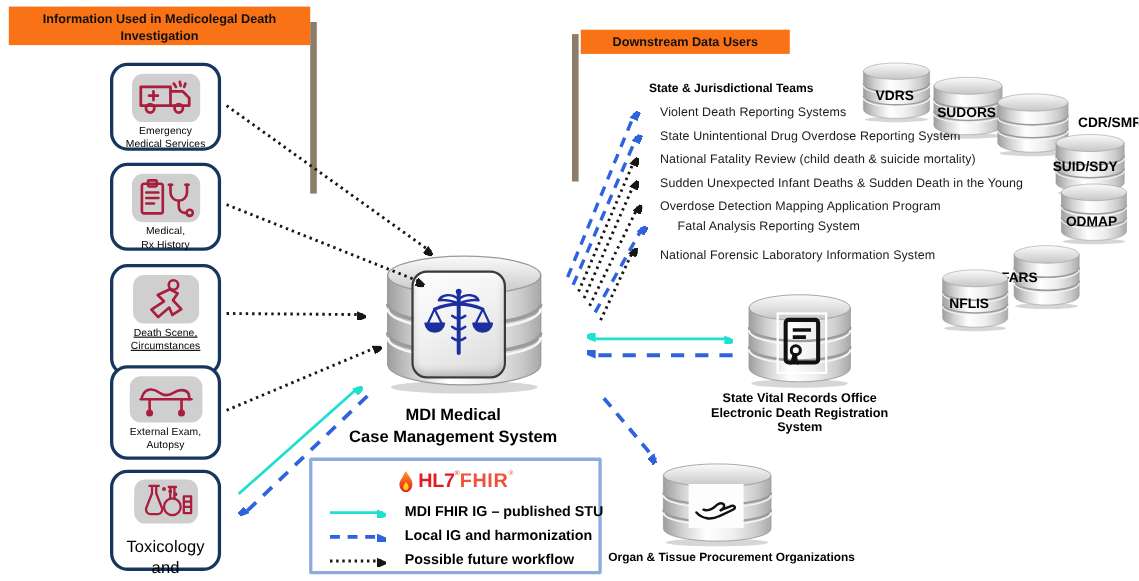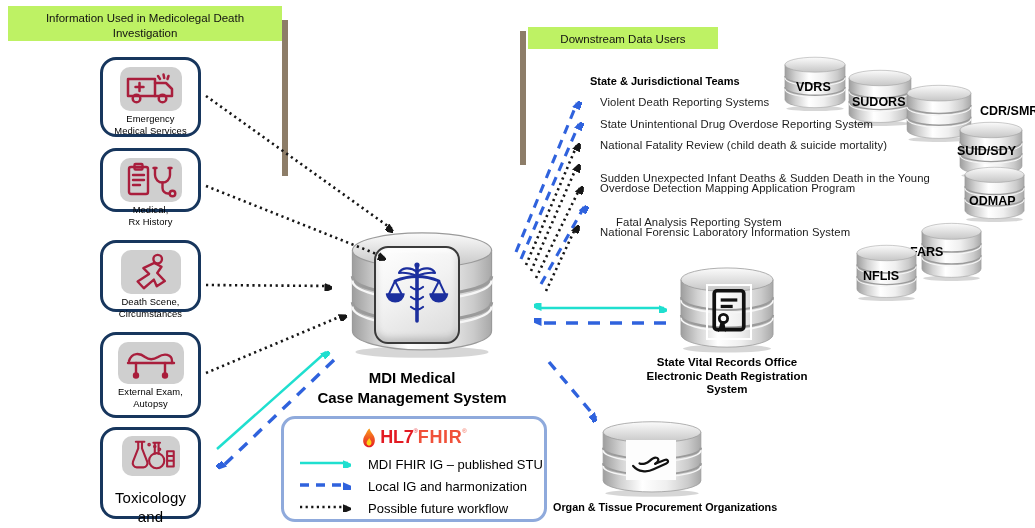--- a/index.html
+++ b/index.html
@@ -1,19 +1,19 @@
 <!DOCTYPE html>
 <html><head>
 <meta charset="utf-8">
 <style>
   html,body{margin:0;padding:0;background:#fff;}
   .canvas{position:relative;width:1035px;height:528px;background:#fff;overflow:hidden;
           font-family:"Liberation Sans",sans-serif;color:#000;}
   
-  .hdr{position:absolute;background:#bef264;color:#111;font-weight:normal;text-align:center;
+  .hdr{position:absolute;background:#f97316;color:#111;font-weight:bold;text-align:center;
        white-space:pre-line;line-height:1.3;}
   .hdr1{left:8px;top:6px;width:274px;height:30px;padding-top:5px;font-size:11.5px;}
   .hdr2{left:528px;top:27px;width:190px;height:17px;padding-top:5px;font-size:11.5px;}
   .vbar{position:absolute;width:6px;background:#8d7d68;}
   
   .src-box{position:absolute;left:100px;width:101px;background:#fff;border:3px solid #17365d;
            border-radius:16px;text-align:center;box-sizing:border-box;}
   .icon-tile{margin:7px auto 2px auto;background:#cfcfcf;border-radius:10px;
              display:flex;align-items:center;justify-content:center;}
   .src-label{font-size:9.4px;line-height:1.28;white-space:pre-line;letter-spacing:.1px;}
@@ -32,26 +32,26 @@
   .ds-item{position:absolute;left:600px;font-size:11.3px;color:#1c1c1c;white-space:nowrap;letter-spacing:.1px;}
   
   .vr-label{position:absolute;left:627px;top:356px;width:200px;text-align:center;
             font-weight:bold;font-size:11.5px;line-height:1.18;}
   .organ-label{position:absolute;left:553px;top:501px;width:220px;text-align:center;
                font-weight:bold;font-size:10.8px;white-space:nowrap;}
   .sq-icon{position:absolute;background:#fdfdfd;border:2px solid #fff;display:flex;
            align-items:center;justify-content:center;}
   
   .legend{position:absolute;left:281px;top:416px;width:266px;height:106px;box-sizing:border-box;
-          border:3px solid #8faadc;border-radius:14px;background:#fff;}
+          border:3px solid #8faadc;border-radius:2px;background:#fff;}
   .logo-row{display:flex;align-items:flex-start;justify-content:center;margin-top:7px;height:26px;}
   .hl7-txt{color:#e31b23;font-weight:bold;font-size:18px;letter-spacing:-.3px;line-height:22px;}
   .fhir-txt{color:#f0513a;font-weight:600;font-size:18px;letter-spacing:.6px;line-height:22px;}
   .reg{font-size:6px;color:#e31b23;vertical-align:top;line-height:10px;}
-  .legend-row{position:absolute;left:14px;display:flex;align-items:flex-start;}
+  .legend-row{position:absolute;left:14px;display:flex;align-items:flex-end;font-weight:bold;}
   .legend-row .sw{width:62px;flex:0 0 62px;}
   .legend-row .lbl{font-size:13px;margin-left:8px;white-space:nowrap;}
   svg{display:block;}
   .arrow-layer{position:absolute;left:0;top:0;pointer-events:none;}
 </style>
 </head>
 <body>
 
 <div class="canvas">
 
@@ -112,37 +112,37 @@
         <circle cx="11.5" cy="28.5" r="3.8"></circle>
           <circle cx="37.5" cy="28.5" r="3.8"></circle>
         <path d="M14.5 13 V21 M10.5 17 H18.5"></path>
           <path d="M33 6 L35 9 M38.5 4.5 L39.2 8 M43.5 6 L42.5 9"></path>
       </svg>
     </div>
     <div class="src-label">Emergency
 Medical Services</div>
   </div>
 
-  <div class="src-box" style="top:148px;height:64px;">
+  <div class="src-box" style="top:148px;height:80px;">
     <div class="icon-tile" style="width:62px;height:44px;">
       <svg width="52" height="40" viewBox="0 0 52 40" fill="none" stroke="#a91e3c" stroke-width="2.4" stroke-linejoin="round" stroke-linecap="round">
         <rect x="4" y="7" width="19" height="27" rx="2"></rect>
           <rect x="9.5" y="4" width="8" height="5.5" rx="1"></rect>
         <path d="M8 15 H19 M8 20 H19 M8 25 H15"></path>
         <path d="M30 8 V15 A7.5 7.5 0 0 0 45 15 V8"></path>
           <path d="M28.5 8 h3 M43.5 8 h3"></path>
         <path d="M37.5 22.5 V28 A5.5 5.5 0 0 0 43 33.5 H44.5"></path>
           <circle cx="47.5" cy="33.5" r="2.8"></circle>
       </svg>
     </div>
     <div class="src-label">Medical,
 Rx History</div>
   </div>
 
-  <div class="src-box" style="top:240px;height:72px;">
+  <div class="src-box" style="top:240px;height:102px;text-decoration:underline;">
     <div class="icon-tile" style="width:60px;height:44px;">
       <svg width="46" height="42" viewBox="0 0 46 44" fill="none" stroke="#a91e3c" stroke-width="2.5" stroke-linejoin="round" stroke-linecap="round">
         <circle cx="30" cy="8.5" r="4.5"></circle>
         <path d="M26.5 12.5 L15 18 L21 24 L9 32 L15.5 39 L26 30 L29 37 L37.5 31.5 L29.5 23 L34 16.5 Z"></path>
       </svg>
     </div>
     <div class="src-label">Death Scene,
 Circumstances</div>
   </div>
 
@@ -195,23 +195,23 @@
   </div>
   <div class="mdi-title">
     <div>MDI Medical</div>
     <div>Case Management System</div>
   </div>
 
   <div class="group-title">State &amp; Jurisdictional Teams</div>
   <div class="ds-item" style="top:96px;">Violent Death Reporting Systems</div>
   <div class="ds-item" style="top:118px;">State Unintentional Drug Overdose Reporting System</div>
   <div class="ds-item" style="top:139px;">National Fatality Review (child death &amp; suicide mortality)</div>
-  <div class="ds-item" style="top:161px;margin-top:11px;">Sudden Unexpected Infant Deaths &amp; Sudden Death in the Young</div>
+  <div class="ds-item" style="top:161px;">Sudden Unexpected Infant Deaths &amp; Sudden Death in the Young</div>
   <div class="ds-item" style="top:182px;">Overdose Detection Mapping Application Program</div>
-  <div class="ds-item" style="top:216px;padding-left:16px;">Fatal Analysis Reporting System</div>
+  <div class="ds-item" style="top:200px;padding-left:16px;">Fatal Analysis Reporting System</div>
   <div class="ds-item" style="top:226px;">National Forensic Laboratory Information System</div>
 
   <svg class="cyl" style="left:783px;top:56px;" width="64" height="56">
       <use href="#cylinder"></use>
     </svg>
   <div class="db-label" style="left:796px;top:80px;">VDRS</div>
   <svg class="cyl" style="left:847px;top:69px;" width="66" height="58">
       <use href="#cylinder"></use>
     </svg>
   <div class="db-label" style="left:852px;top:95px;">SUDORS</div>

